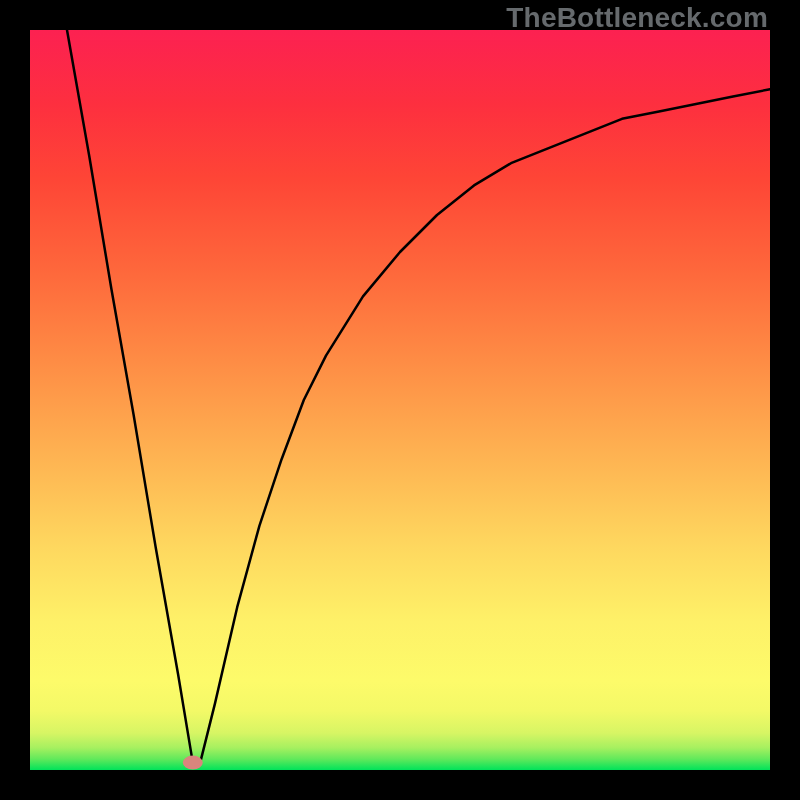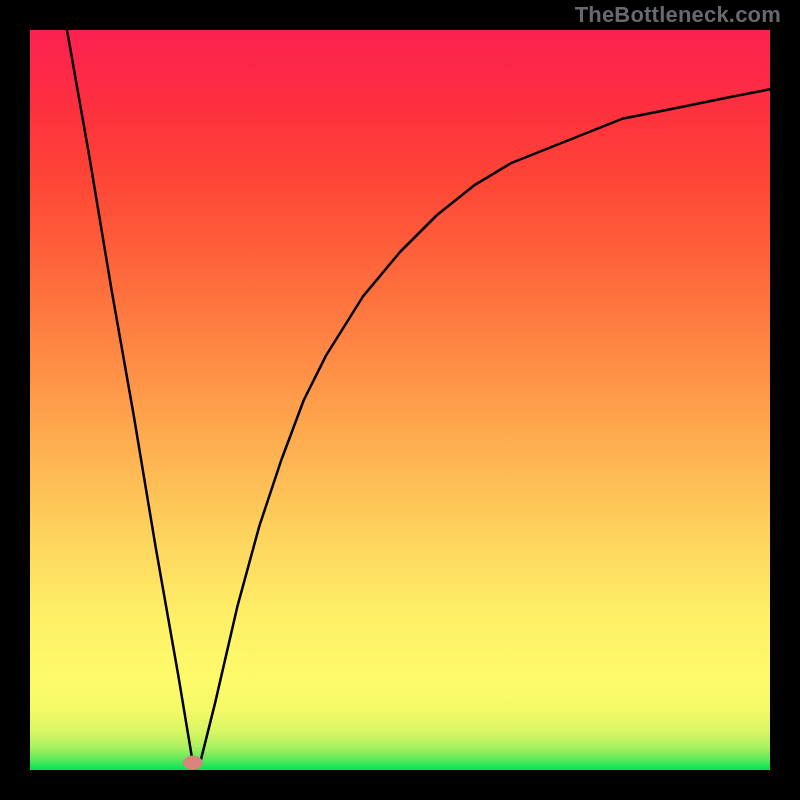--- a/index.html
+++ b/index.html
@@ -12,22 +12,22 @@
     font-family: Arial, Helvetica, sans-serif;
   }
   .container {
     position: relative;
     width: 800px;
     height: 800px;
   }
   .watermark {
     position: absolute;
     top: 2px;
-    right: 19px;
-    font-size: 22px;
+    right: 32px;
+    font-size: 28px;
     font-weight: 600;
     color: #666a6d;
     letter-spacing: 0.2px;
     z-index: 10;
   }
   svg {
     display: block;
   }
 </style>
 </head>

